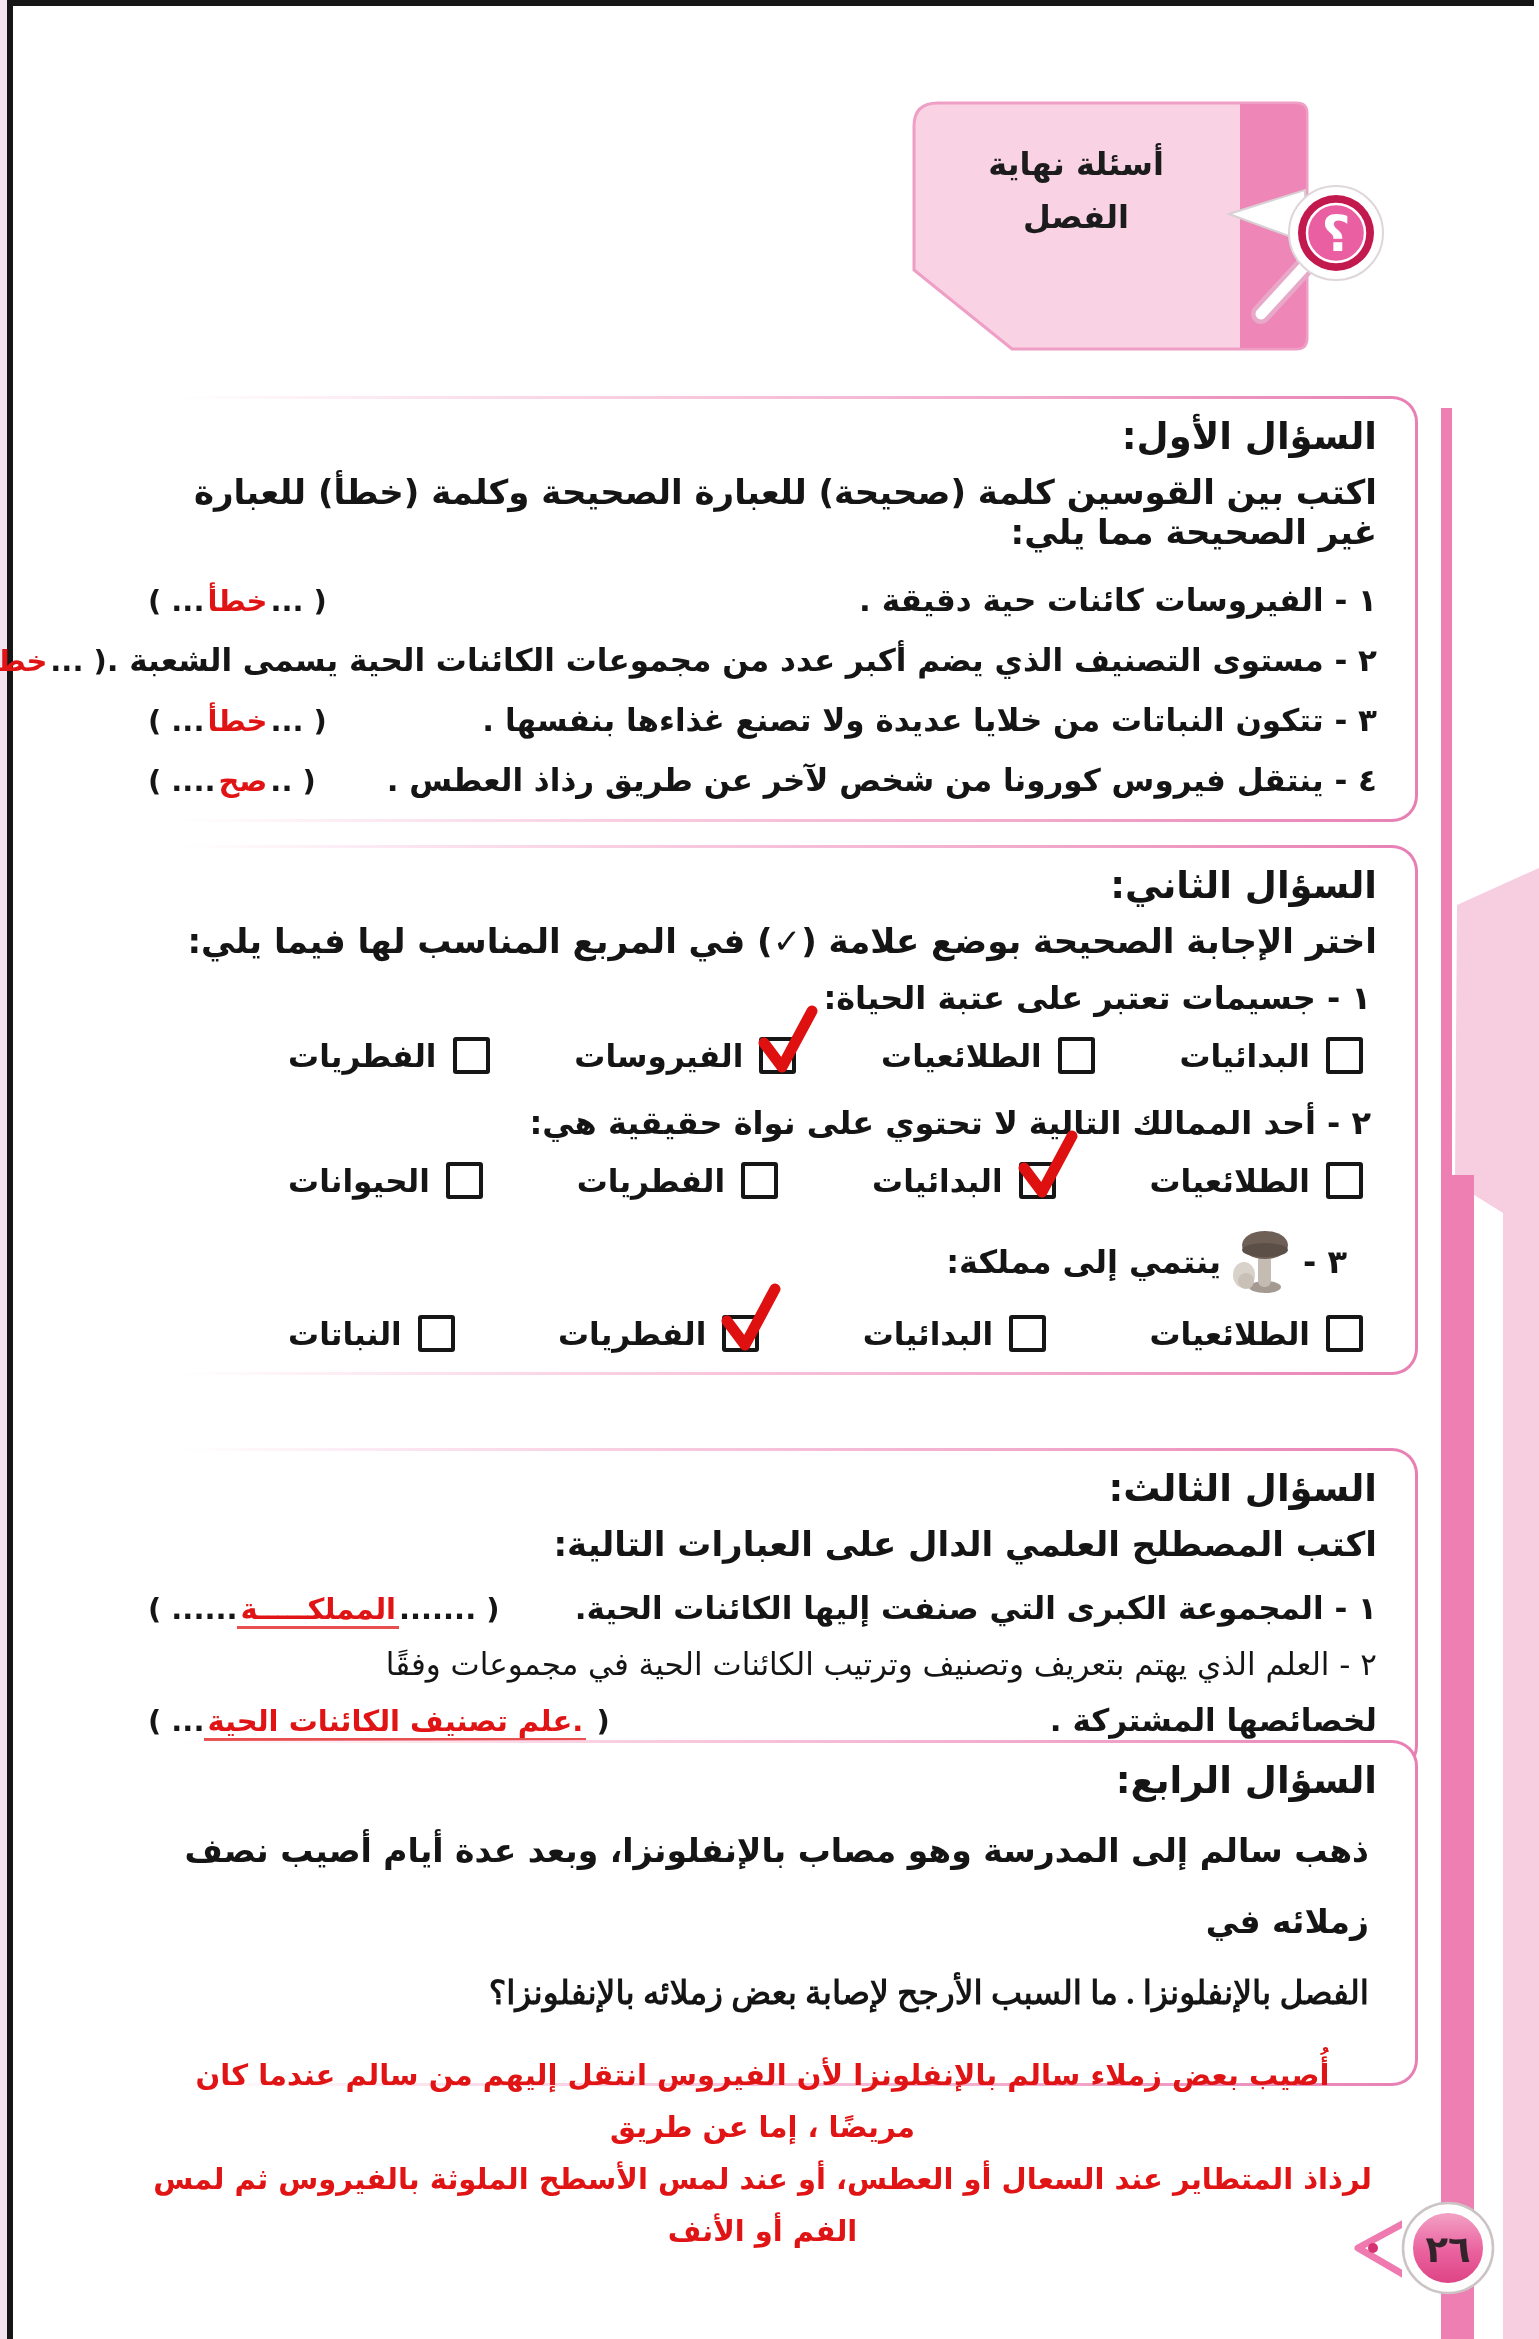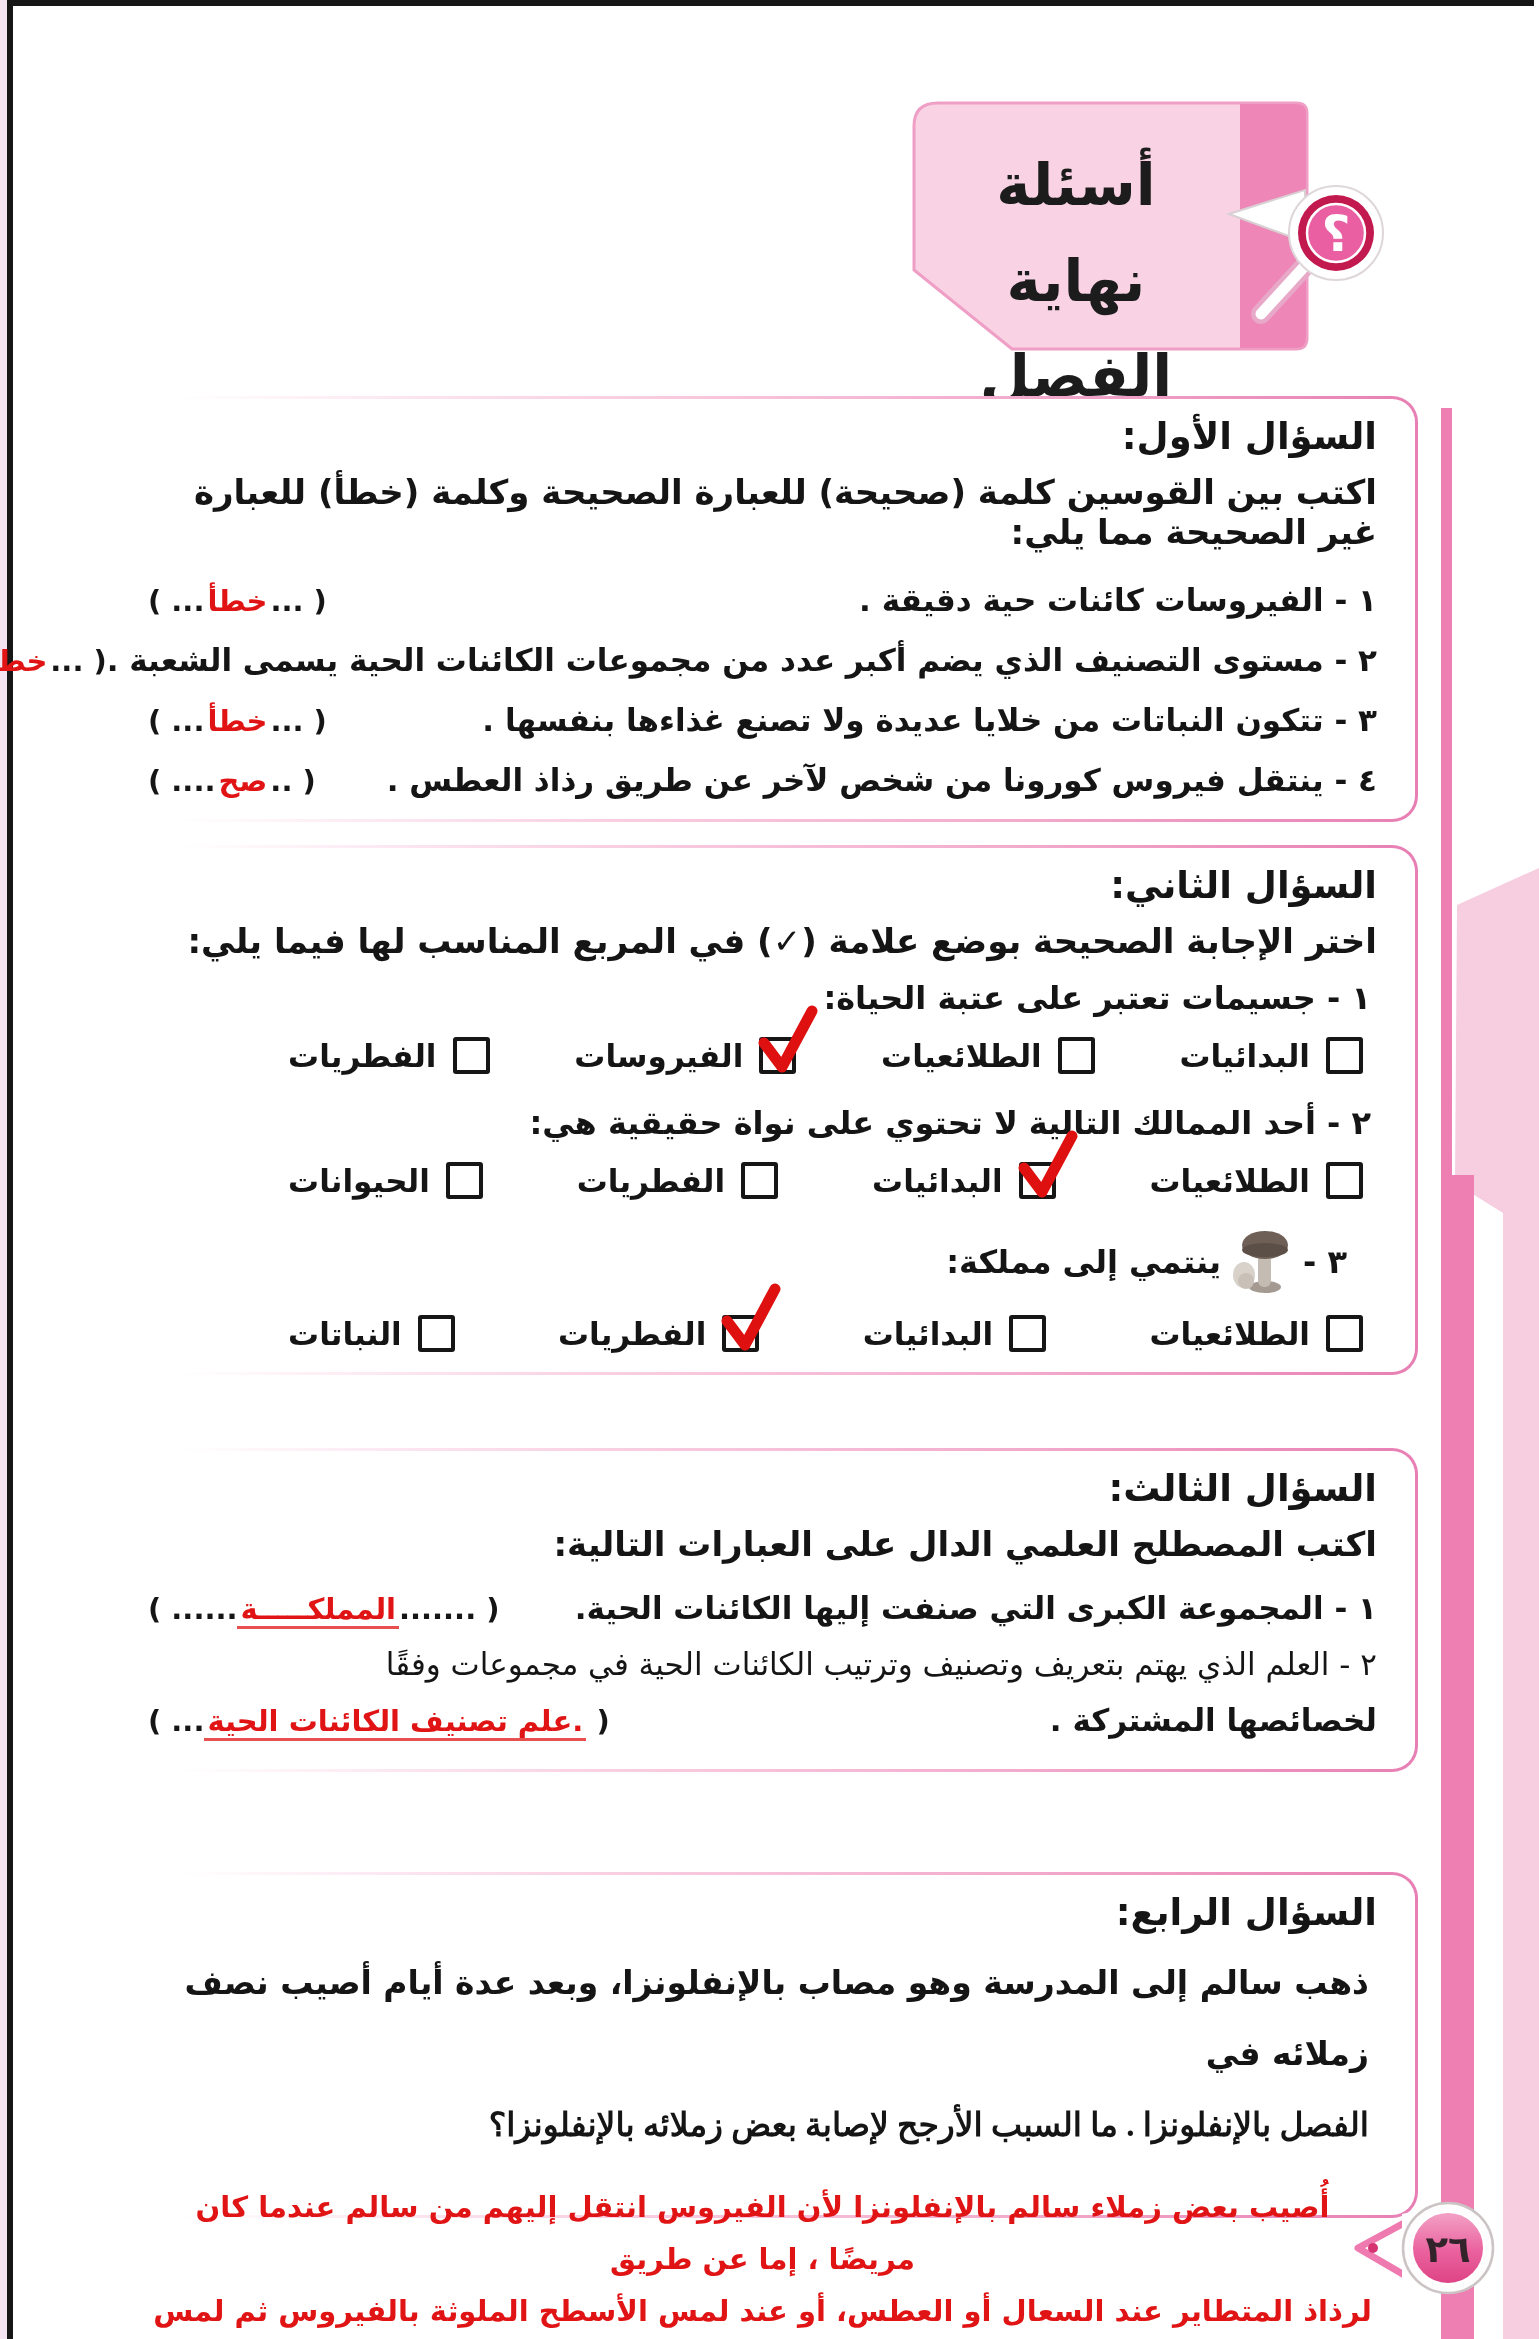--- a/index.html
+++ b/index.html
@@ -11,31 +11,31 @@
   .left-sliver{position:absolute;left:0;top:0;width:7px;height:2339px;background:#f4e3f1;}
   .frame-top{position:absolute;left:7px;top:0;width:1527px;height:6px;background:#161616;}
   .frame-left{position:absolute;left:7px;top:0;width:6px;height:2339px;background:#161616;}
   
   .band-light{position:absolute;left:1455px;top:868px;width:84px;height:1471px;background:#f7cde0;
     clip-path:polygon(2px 37px,84px 0,84px 1471px,48px 1471px,48px 345px,0 315px);}
   .stripe-thin{position:absolute;left:1441px;top:408px;width:11px;height:770px;background:#ee7fb2;}
   .bar-mid{position:absolute;left:1441px;top:1175px;width:33px;height:1164px;background:#ee7fb2;}
   
   .header-title{position:absolute;left:928px;top:138px;width:296px;text-align:center;
-    font-size:58px;font-weight:bold;color:#1c1c1c;line-height:1.65;}
+    font-size:32px;font-weight:bold;color:#1c1c1c;line-height:1.65;}
   
   .qbox{position:absolute;left:115px;width:1303px;box-sizing:border-box;
     border:3px solid transparent;border-radius:26px;
     background:linear-gradient(#fff,#fff) padding-box,
       linear-gradient(to left,#e87fb4 0%,#f2aacb 30%,#f9cfe2 62%,rgba(249,207,226,0) 95%) border-box;
     padding:12px 38px 10px 30px;}
   .q1{top:396px;height:426px;}
   .q2{top:845px;height:530px;}
   .q3{top:1448px;height:324px;}
-  .q4{top:1872px;height:346px;}
+  .q4{top:1740px;height:346px;}
   .q-heading{font-size:37px;font-weight:bold;margin:4px 0 0;}
   .q-instr{font-size:34px;font-weight:bold;margin:14px 0 6px;}
   .tf-row{display:flex;justify-content:space-between;align-items:baseline;margin:24px 0;
     font-size:31px;font-weight:bold;}
   .tf-row .stmt{white-space:nowrap;}
   .answer{direction:ltr;font-size:29px;font-weight:bold;white-space:nowrap;}
   .answer .word{color:#e01414;padding:0 3px;}
   .answer.fillline .word{border-bottom:3px solid rgba(224,20,20,.75);}
   .mc-prompt{font-size:32px;font-weight:bold;margin:18px 6px 2px 0;display:flex;align-items:center;gap:10px;}
   .opt-row{display:flex;justify-content:space-between;align-items:center;

